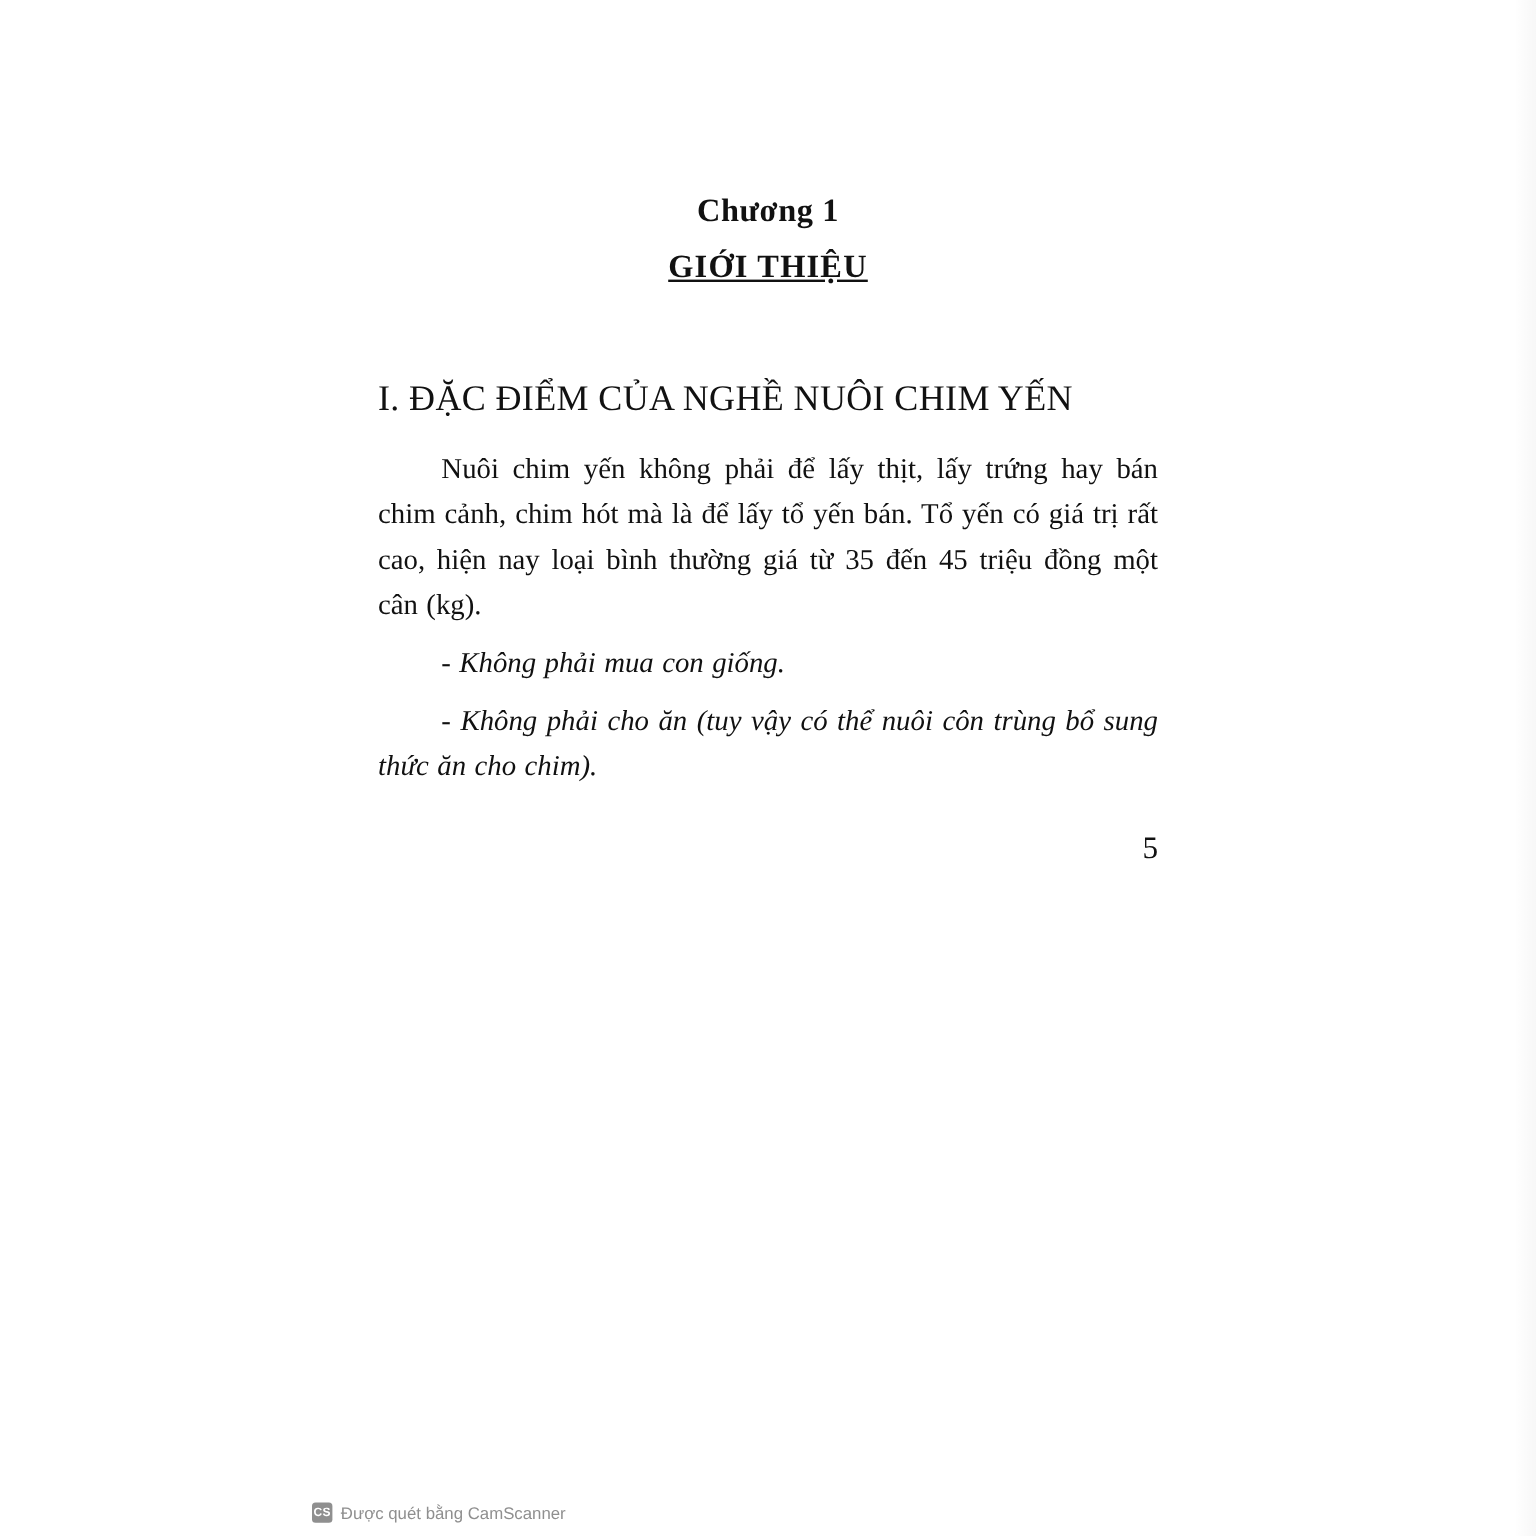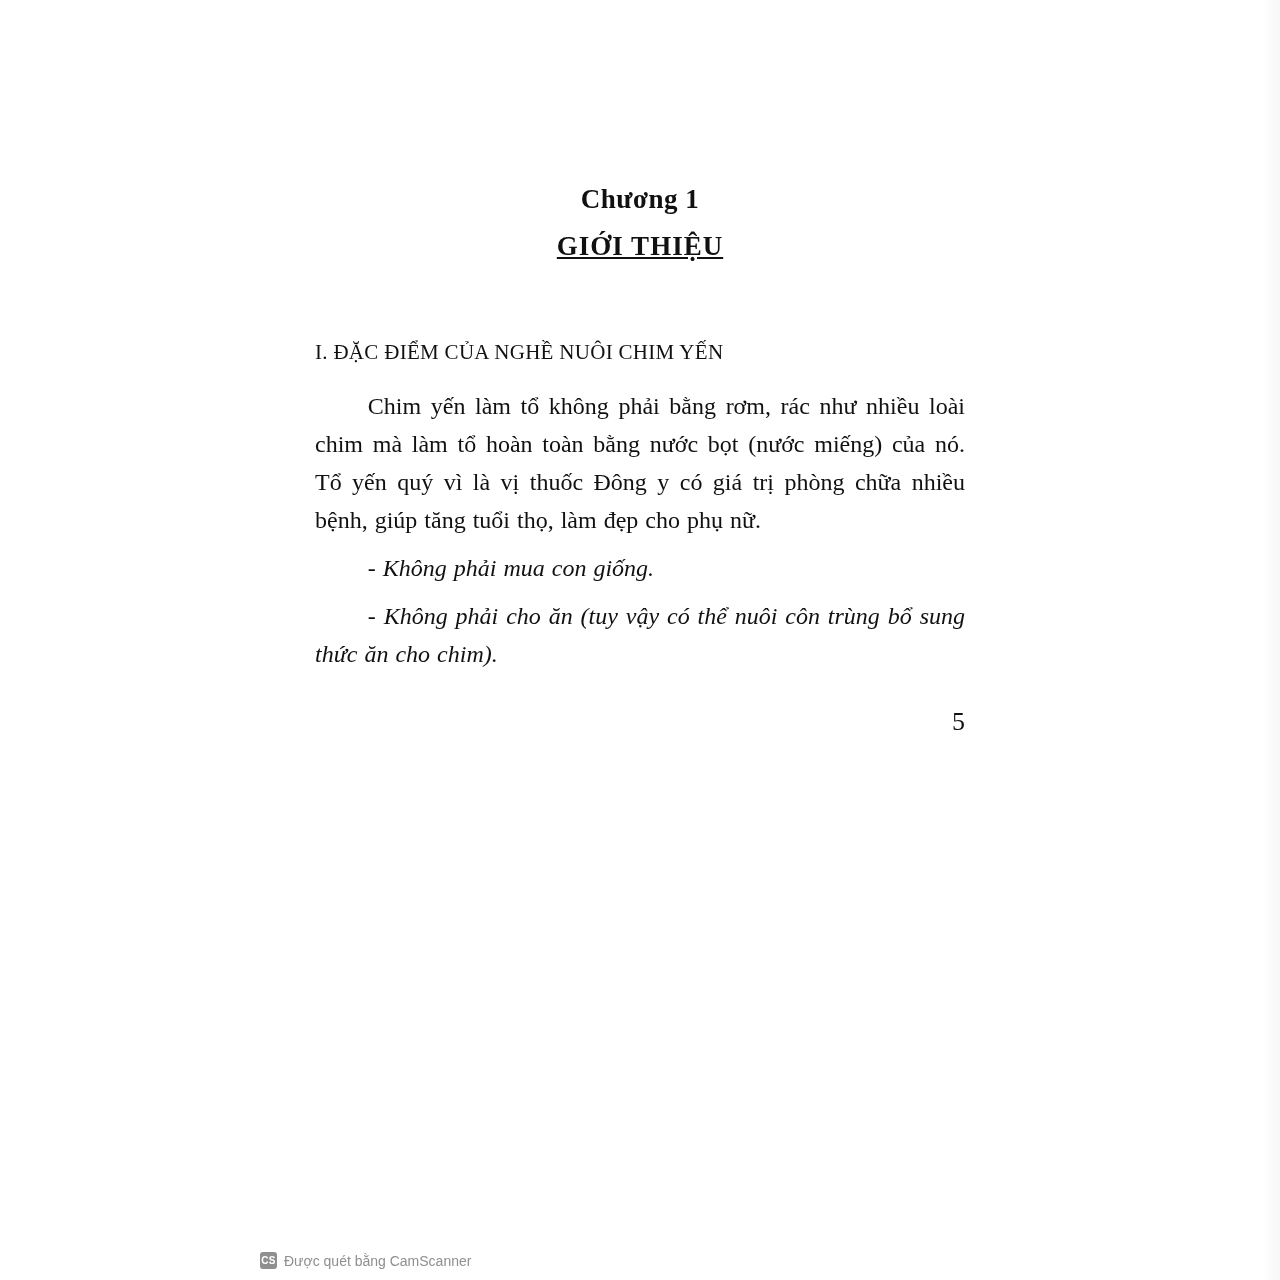--- a/index.html
+++ b/index.html
@@ -29,36 +29,35 @@
     position: absolute;
     left: 315px;
     top: 160px;
     width: 650px;
     font-family: "Liberation Serif", "DejaVu Serif", serif;
     color: #111111;
   }
   .title-block {
     text-align: center;
     margin-bottom: 78px;
-    margin-top: 24px;
   }
   .chapter-label {
     font-size: 27px;
     font-weight: bold;
     letter-spacing: 0.5px;
     margin-bottom: 16px;
   }
   .chapter-title {
     font-size: 27px;
     font-weight: bold;
     letter-spacing: 1px;
     text-decoration: underline;
   }
   .section-heading {
-    font-size: 21px;
+    font-size: 30px;
     letter-spacing: 0.3px;
     margin-bottom: 22px;
   }
   .para {
     font-size: 24px;
     line-height: 38px;
     text-align: justify;
     text-indent: 2.2em;
     margin: 0 0 10px 0;
     word-spacing: 1px;
@@ -106,22 +105,22 @@
 
   <div class="sheet">
 
     <div class="title-block">
       <div class="chapter-label">Chương 1</div>
       <div class="chapter-title">GIỚI THIỆU</div>
     </div>
 
     <div class="section-heading">I. ĐẶC ĐIỂM CỦA NGHỀ NUÔI CHIM YẾN</div>
 
+    <p class="para">Nuôi chim yến không phải để lấy thịt, lấy trứng hay bán chim cảnh, chim hót mà là để lấy tổ yến bán. Tổ yến có giá trị rất cao, hiện nay loại bình thường giá từ 35 đến 45 triệu đồng một cân (kg).</p>
 
-    <p class="para">Chim yến làm tổ không phải bằng rơm, rác như nhiều loài chim mà làm tổ hoàn toàn bằng nước bọt (nước miếng) của nó. Tổ yến quý vì là vị thuốc Đông y có giá trị phòng chữa nhiều bệnh, giúp tăng tuổi thọ, làm đẹp cho phụ nữ.</p>
 
 
     <p class="para bullet">- Không phải mua con giống.</p>
 
     <p class="para bullet">- Không phải cho ăn (tuy vậy có thể nuôi côn trùng bổ sung thức ăn cho chim).</p>
 
 
     <div class="page-number">5</div>
 
   </div>

